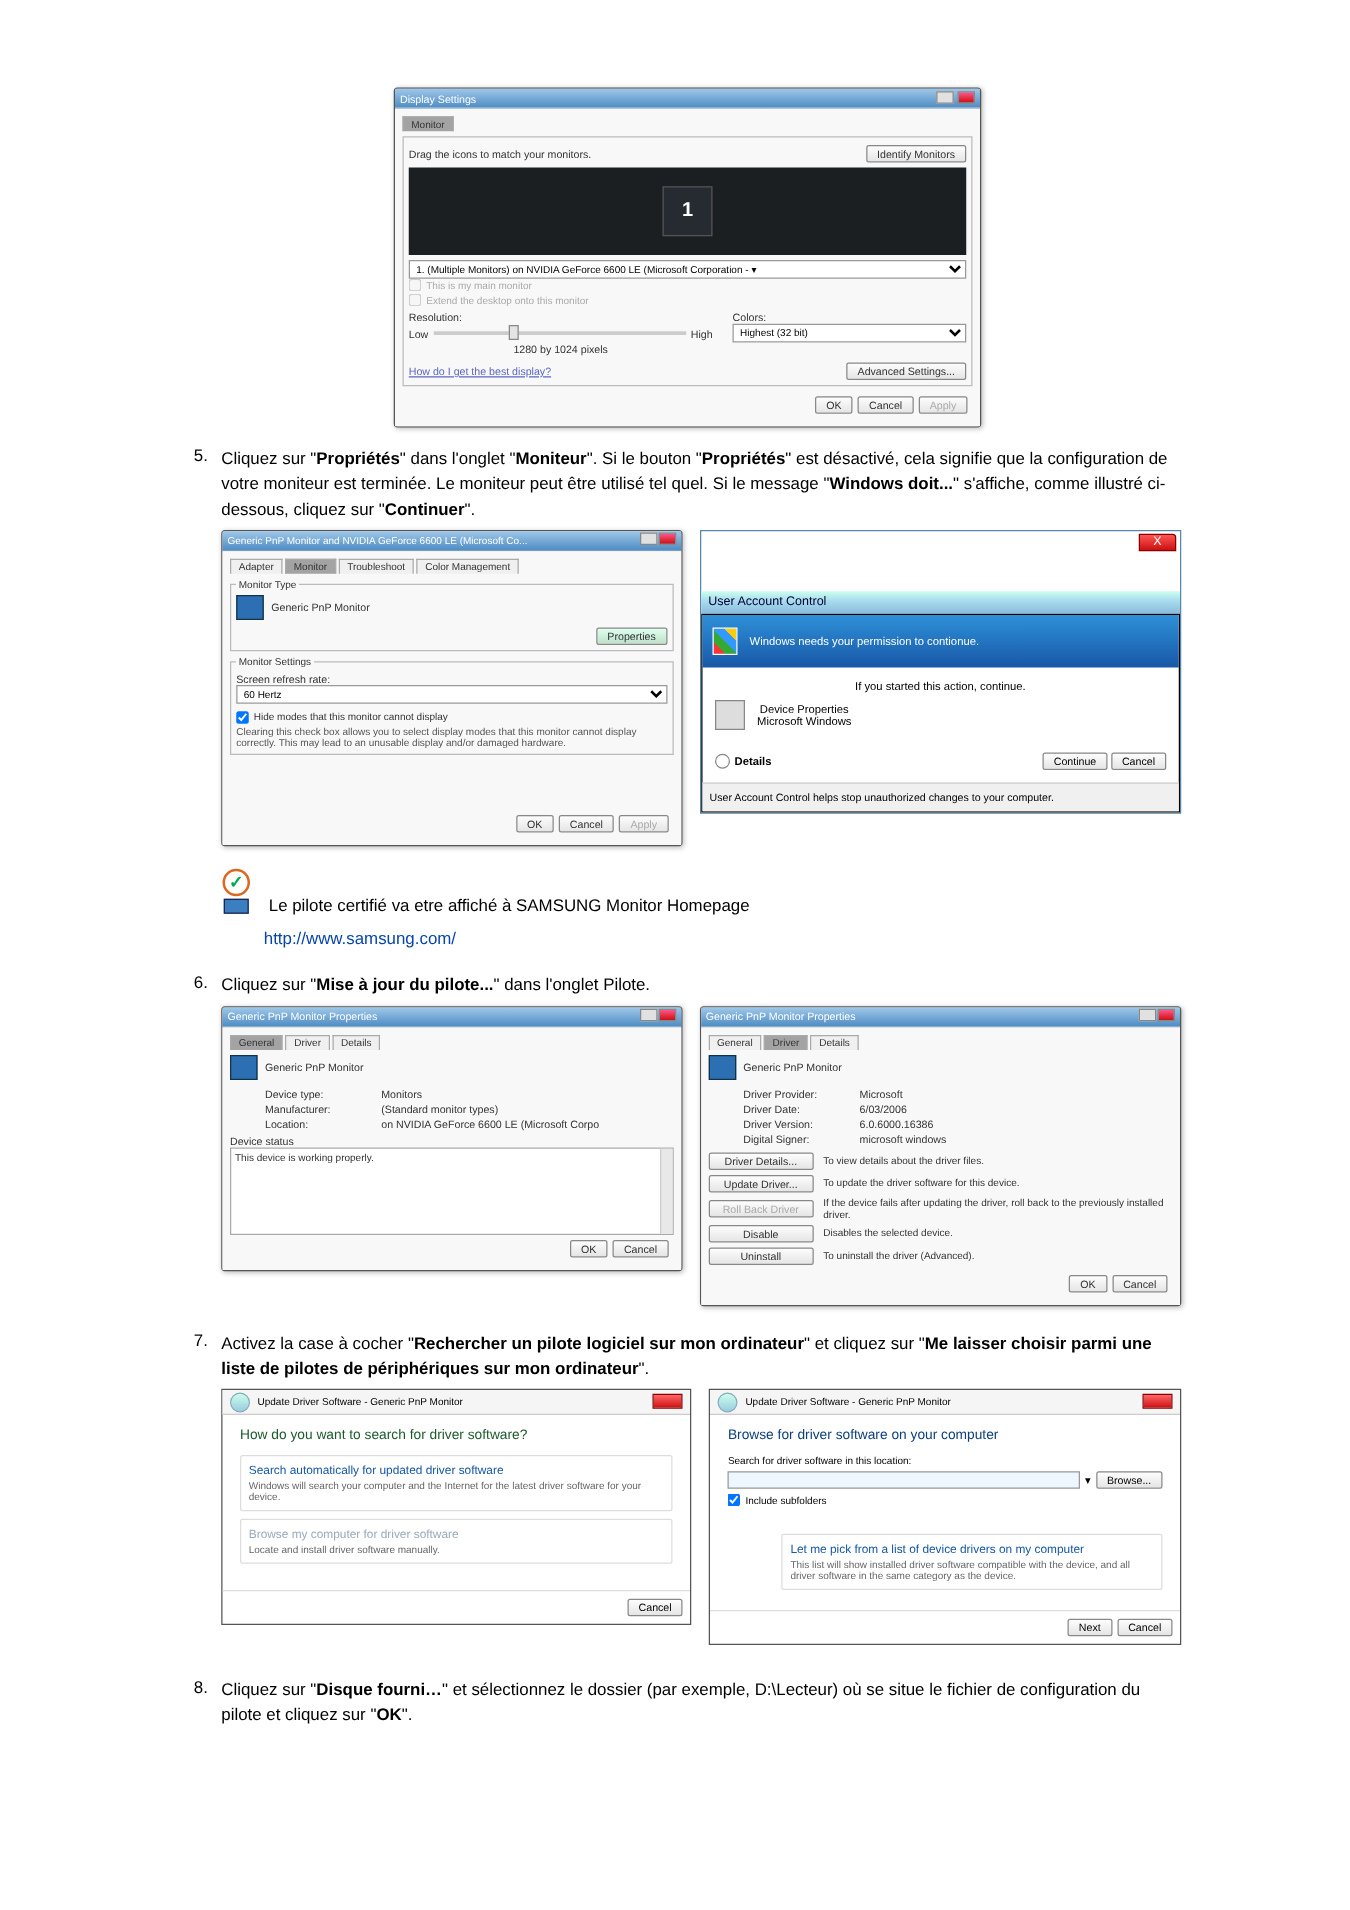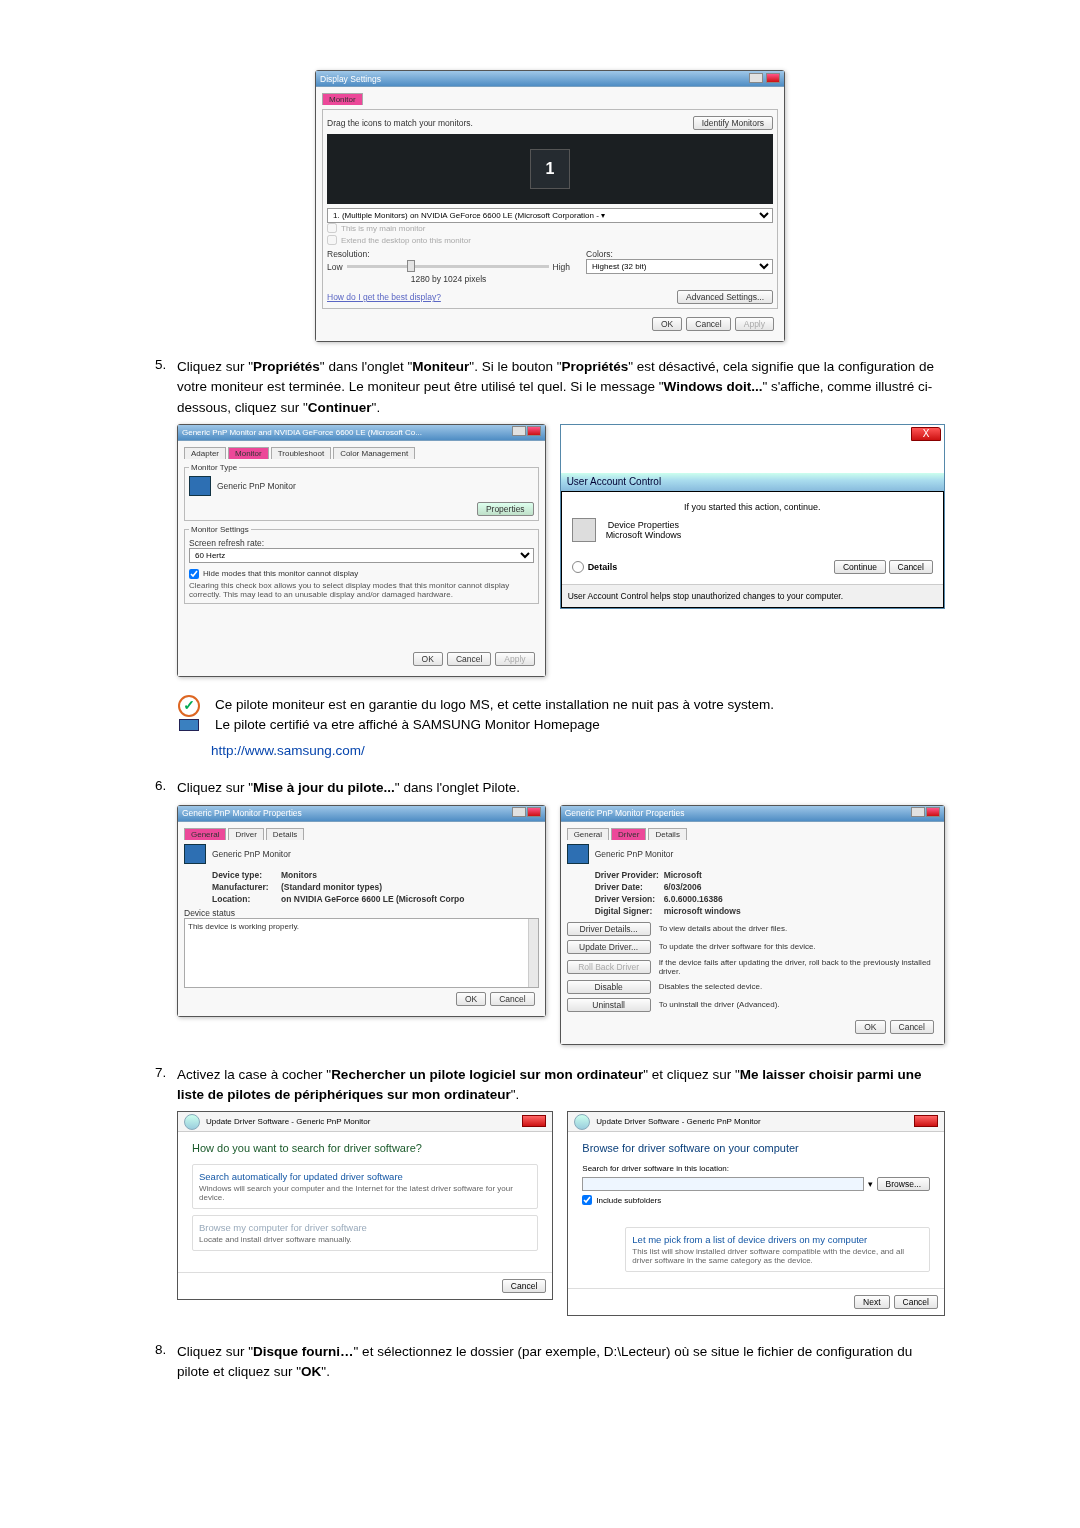--- a/index.html
+++ b/index.html
@@ -81,21 +81,21 @@
       padding:1px 8px;
       font-size:8.5px;
       border-radius:2px;
     }
     .tab-strip{
       display:flex;gap:2px;margin-bottom:4px;
     }
     .tab{
       border:1px solid #aaa;background:#f0f0f0;padding:1px 6px;font-size:8px;border-bottom:none;
     }
-    .tab.active{background:#ec4899;}
+    .tab.active{background:#a3a3a3;}
     fieldset{border:1px solid #bbb;margin:4px 0;padding:4px;}
     legend{font-size:8px;padding:0 2px;}
     .darkbox{
       background:#1b1f22;height:70px;display:flex;align-items:center;justify-content:center;margin:4px 0;
     }
     .darkbox .mono{
       width:40px;height:40px;background:#252b30;border:1px solid #555;display:flex;align-items:center;justify-content:center;color:#fff;font-size:16px;font-weight:bold;
     }
     select,input[type=text]{border:1px solid #999;font-size:8px;padding:1px;background:#fff;}
     .slider{height:3px;background:#ccc;position:relative;margin:6px 0;}
@@ -125,21 +125,21 @@
     .uac-shield{width:20px;height:22px;background:linear-gradient(45deg,#f33 0 25%,#3a3 25% 50%,#39f 50% 75%,#fc0 75% 100%);border:1px solid #fff;}
     .uac-body{padding:10px;text-align:center;}
     .uac-item{display:flex;align-items:center;gap:10px;margin:6px 0;}
     .uac-icon-prop{width:24px;height:24px;background:#ddd;border:1px solid #888;}
     .uac-details-row{display:flex;justify-content:space-between;align-items:center;margin-top:10px;padding-top:8px;}
     .uac-foot{background:#f0f0f0;padding:6px;font-size:8.5px;border-top:1px solid #ccc;}
     .uac-close{position:absolute;top:2px;right:3px;width:30px;height:14px;background:linear-gradient(#f55,#c11);border:1px solid #800;color:#fff;display:flex;align-items:center;justify-content:center;font-size:10px;border-top-right-radius:3px;}
     .uac-wrap{position:relative;border:1px solid #58a;}
     .uac-titlebar{height:18px;background:linear-gradient(#cfe,#ade 40%,#8bd);display:flex;align-items:center;padding:0 6px;font-size:10px;color:#003;margin-top:48px;}
     
-    .prop-row{display:flex;gap:4px;margin:2px 0;font-size:8.5px;font-weight:bold;}
+    .prop-row{display:flex;gap:28px;margin:2px 0;font-size:8.5px;}
     .prop-row .l{width:65px;color:#333;}
     .prop-row .v{flex:1;}
     .dbtn-row{display:flex;gap:8px;align-items:center;margin:4px 0;font-size:8px;}
     .dbtn-row .btn{width:84px;text-align:center;}
     .dbtn-row .t{flex:1;}
     .prop-icon{width:22px;height:20px;background:#2d6fb3;display:inline-block;margin-right:6px;vertical-align:middle;border:1px solid #134;}
     .prop-head{display:flex;align-items:center;margin-bottom:6px;}
     .textarea{border:1px solid #aaa;background:#fff;height:70px;padding:3px;font-size:8px;position:relative;}
     .textarea .sb{position:absolute;right:0;top:0;bottom:0;width:10px;background:#e8e8e8;border-left:1px solid #ccc;}
     
@@ -276,20 +276,24 @@
 
   <div class="panel" style="max-width:52%;">
     <div class="uac-wrap">
       <div class="uac-titlebar">
           <span>User Account Control</span>
         </div>
       <div class="uac-close">
           <span>X</span>
         </div>
       <div class="uac">
+        <div class="uac-top">
+          <div class="uac-shield"></div>
+          <span>Windows needs your permission to contionue.</span>
+        </div>
         <div class="uac-body">
           <div>If you started this action, continue.</div>
           <div class="uac-item">
             <div class="uac-icon-prop"></div>
             <div>
               <div style="font-weight:normal;">Device Properties</div>
               <div>Microsoft Windows</div>
             </div>
           </div>
           <div class="uac-details-row">
@@ -308,21 +312,21 @@
     </div>
   </div>
 </div>
 
 <div class="shield-note">
   <div class="shield-icon">
     <div class="circ">✓</div>
     <div class="mon"></div>
   </div>
   <div>
-    <span>Ce pilote moniteur est en garantie du logo MS, et cette installation ne nuit pas à votre system.</span><br>
+    <br>
     <span>Le pilote certifié va etre affiché à SAMSUNG Monitor Homepage</span>
   </div>
 </div>
 <a class="url">http://www.samsung.com/</a>
 
 <div class="list-row">
   <div class="list-num">6.</div>
   <div class="list-body">
     <span>Cliquez sur "</span><span class="bold">Mise à jour du pilote...</span><span>" dans l'onglet Pilote.</span>
   </div>

